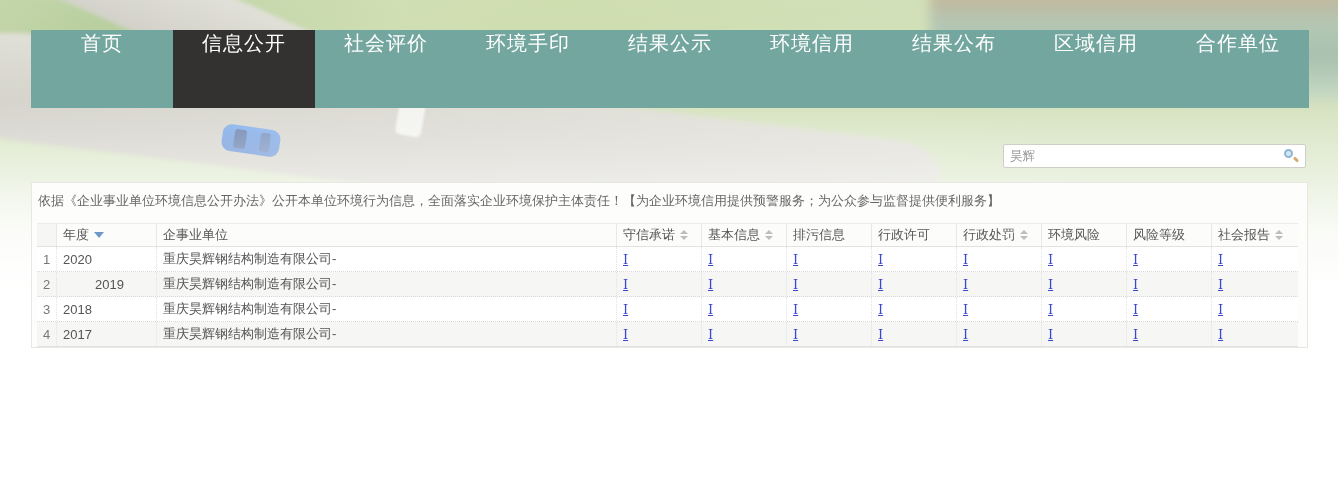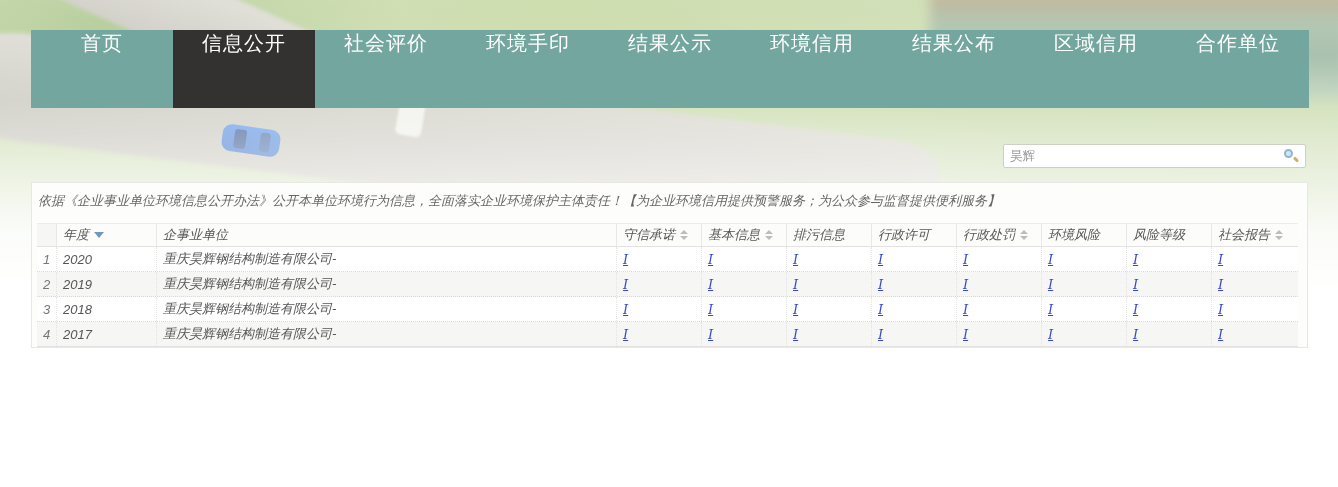--- a/index.html
+++ b/index.html
@@ -45,21 +45,21 @@
   .searchbox input{flex:1;border:none;outline:none;font-size:12.5px;color:#9a9a9a;background:transparent;
     font-family:"Liberation Sans","DejaVu Sans",sans-serif;}
   .mag{position:relative;width:16px;height:16px;flex:0 0 16px;cursor:pointer;}
   .mag .lens{position:absolute;left:1px;top:1px;width:9px;height:9px;border:2px solid #8fb4d4;
     border-radius:50%;background:#d3e6f4;}
   .mag .handle{position:absolute;left:10px;top:10px;width:6px;height:3px;background:#d8a96f;
     border-radius:2px;transform:rotate(45deg);}
 
   
   .panel{position:absolute;left:31px;top:182px;width:1277px;height:166px;z-index:4;
-    background:#fdfdfb;border:1px solid #e8e8e2;font-style:italic;}
+    background:#fdfdfb;border:1px solid #e8e8e2;}
   .notice{padding:9px 8px 6px 6px;font-size:13px;color:#666;white-space:nowrap;overflow:hidden;}
 
   .table{position:absolute;left:5px;top:40px;width:1261px;font-size:13px;}
   .t-head{display:flex;height:24px;background:#fcfcfb;border-top:1px solid #ececec;border-bottom:1px solid #e2e2e2;}
   .th{display:flex;align-items:center;padding-left:6px;color:#555;border-right:1px solid #e8e8e8;
     overflow:hidden;white-space:nowrap;cursor:pointer;}
   .th:first-child{background:#f6f6f4;}
   .th:last-child{border-right:none;}
   .sorticon{display:inline-flex;flex-direction:column;margin-left:5px;gap:2px;}
   .tri{width:0;height:0;border-left:4px solid transparent;border-right:4px solid transparent;}
@@ -230,21 +230,21 @@
     <a>I</a>
   </div>
             <div class="td" style="width: 85px;">
     <a>I</a>
   </div>
           </div>
           <div class="t-row">
             <div class="td num" style="width: 20px;">
     <span>2</span>
   </div>
-            <div class="td" style="width: 100px;">
+            <div class="td" style="width: 100px; justify-content: center;">
     <span>2019</span>
   </div>
             <div class="td" style="width: 460px;">
     <span>重庆昊辉钢结构制造有限公司-</span>
   </div>
             <div class="td" style="width: 85px;">
     <a>I</a>
   </div>
             <div class="td" style="width: 85px;">
     <a>I</a>

